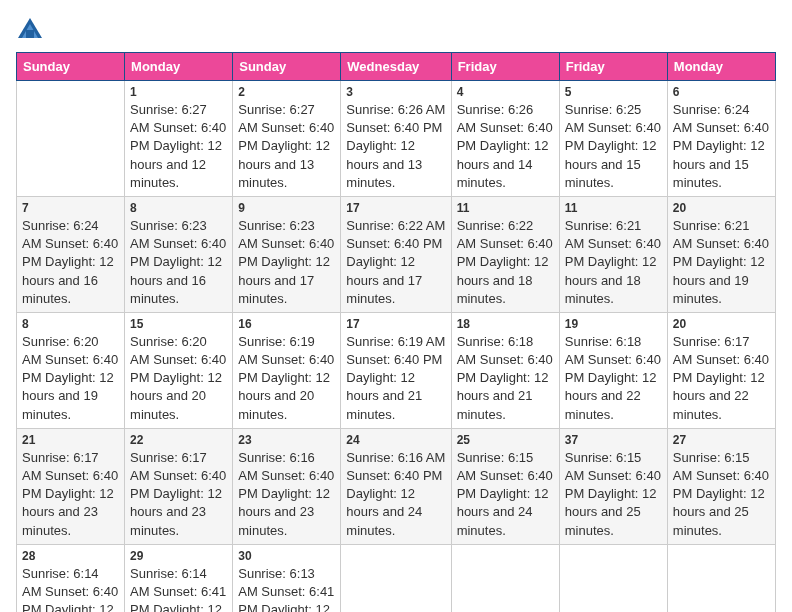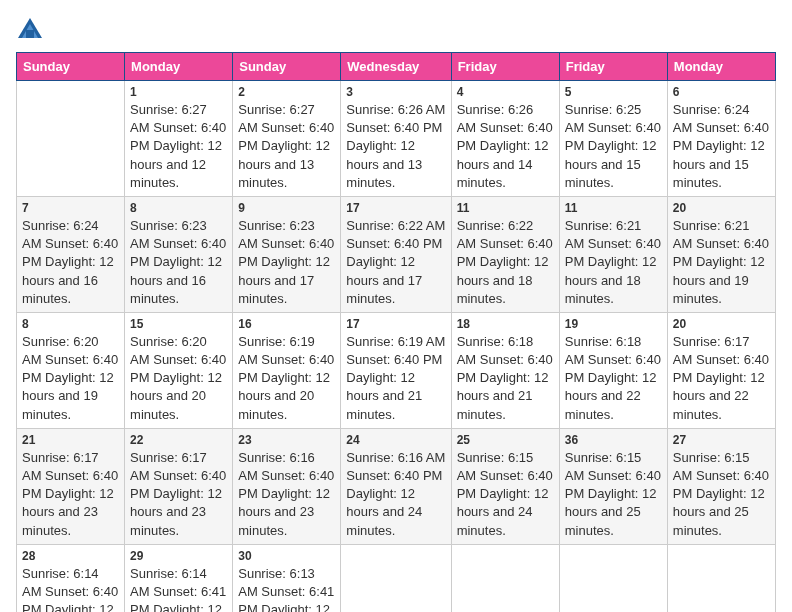--- a/index.html
+++ b/index.html
@@ -293,21 +293,21 @@
 and 24 minutes.</div>
         </td>
         <td>
           <span class="day-num">25</span>
           <div class="day-info">Sunrise: 6:15 AM
 Sunset: 6:40 PM
 Daylight: 12 hours
 and 24 minutes.</div>
         </td>
         <td>
-          <span class="day-num">36</span>
+          <span class="day-num">37</span>
           <div class="day-info">Sunrise: 6:15 AM
 Sunset: 6:40 PM
 Daylight: 12 hours
 and 25 minutes.</div>
         </td>
         <td>
           <span class="day-num">27</span>
           <div class="day-info">Sunrise: 6:15 AM
 Sunset: 6:40 PM
 Daylight: 12 hours

